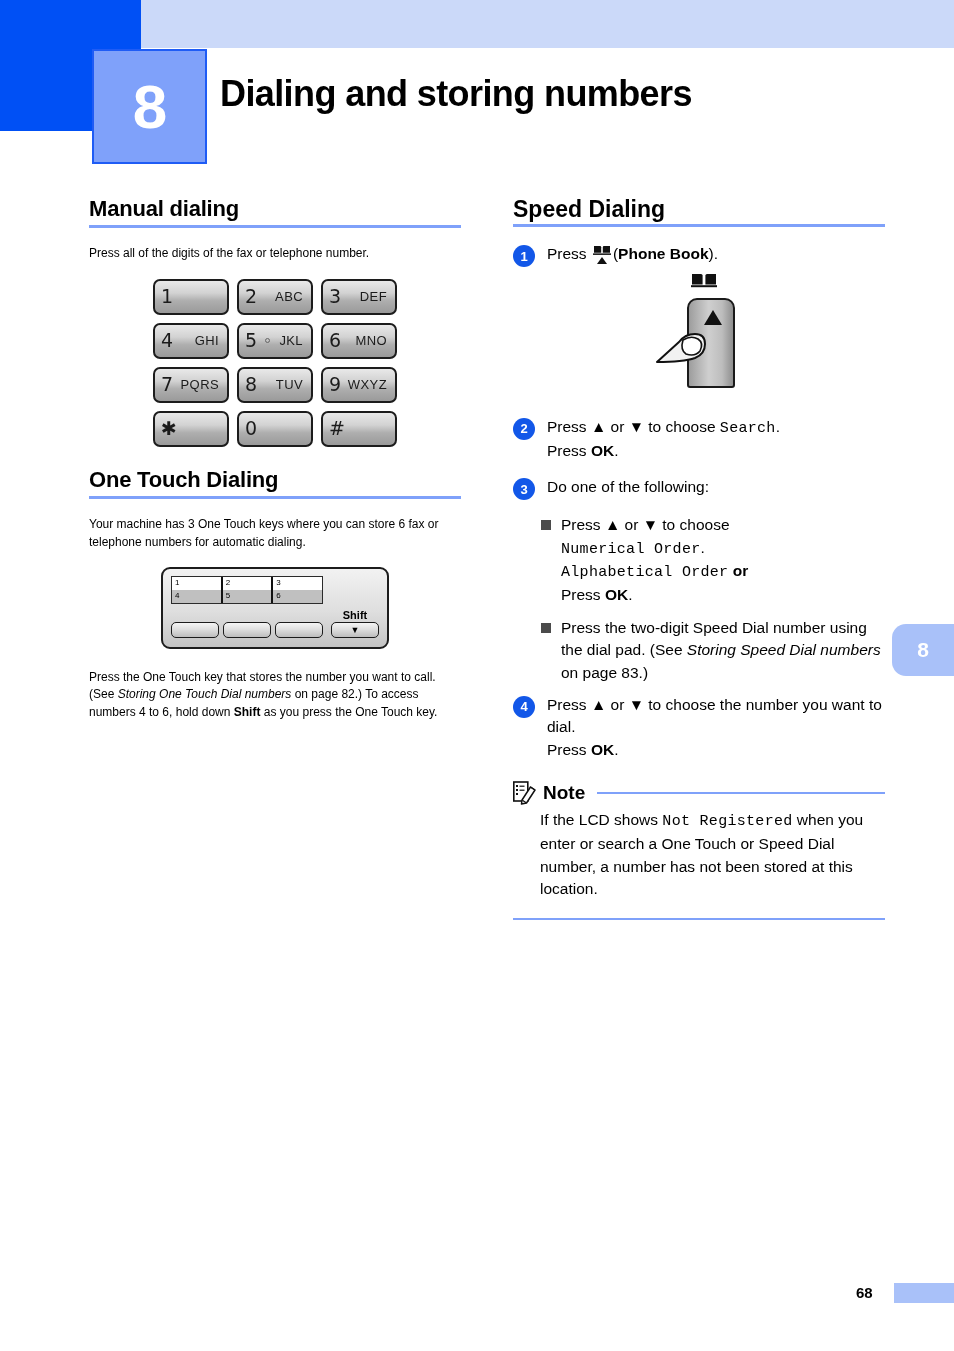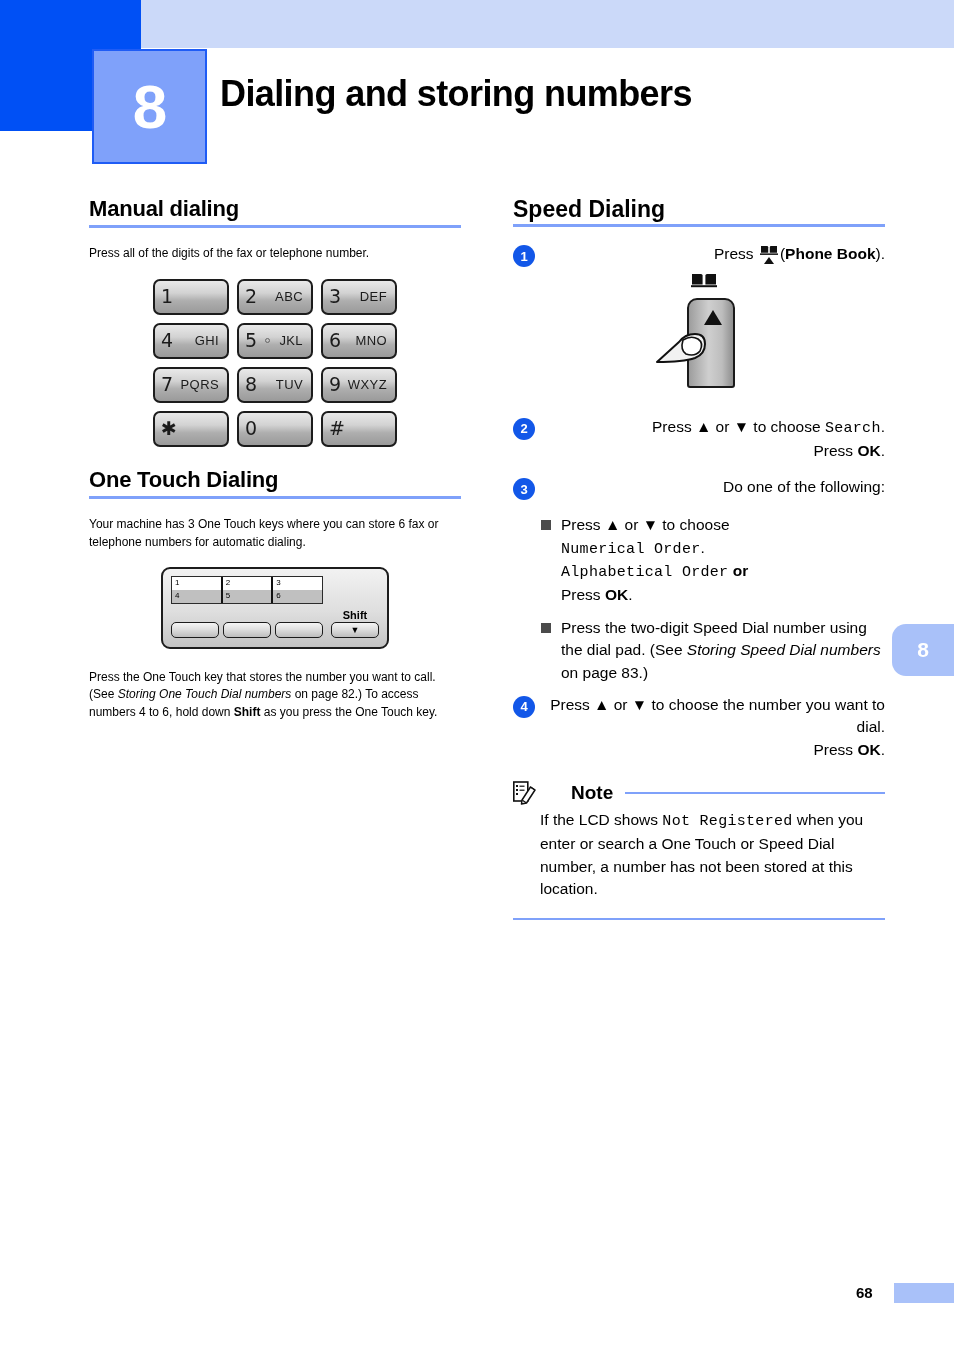--- a/index.html
+++ b/index.html
@@ -264,21 +264,20 @@
     display: flex;
     align-items: center;
     justify-content: center;
     margin-right: 12px;
     margin-top: 2px;
   }
   .step-body {
     flex: 1;
     font-size: 15.5px;
     line-height: 1.45;
-    text-align: right;
   }
 
   
   .subitem {
     display: flex;
     margin: 0 0 10px 0;
     padding-left: 28px;
   }
   .sub-bullet {
     flex: 0 0 10px;
@@ -362,21 +361,20 @@
   }
   .note-icon {
     width: 23px; height: 24px;
     margin-right: 7px;
     flex: 0 0 23px;
   }
   .note-title {
     font-size: 19px;
     font-weight: bold;
     margin-right: 12px;
-    margin-left: 28px;
   }
   .note-head-rule {
     flex: 1;
     height: 2px;
     background: #7fa1fa;
   }
   .note-body {
     font-size: 15.5px;
     line-height: 1.45;
     padding-left: 27px;

